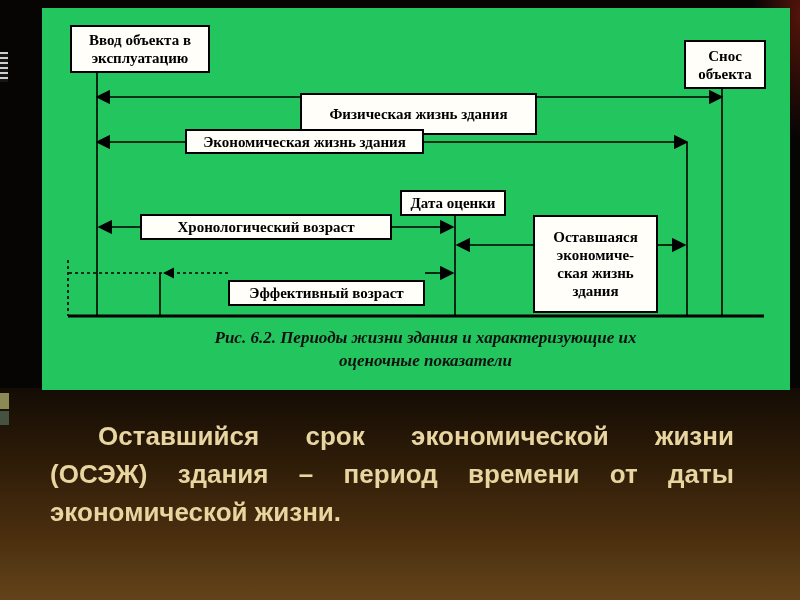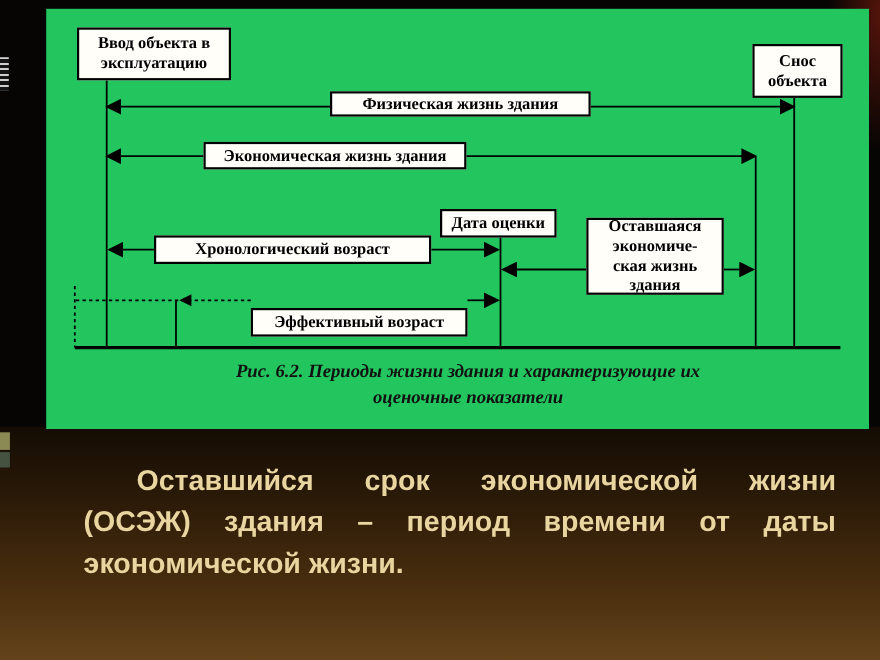--- a/index.html
+++ b/index.html
@@ -38,37 +38,37 @@
     display:flex; align-items:center; justify-content:center;
     text-align:center;
     font-family:"Liberation Serif", serif;
     font-weight:bold;
     font-size:15px; line-height:1.2;
     color:#000;
     white-space:pre-line;
   }
   .box-commissioning { left:28px; top:17px;  width:140px; height:48px; }
   .box-demolition    { left:642px; top:16px; width:82px;  height:49px;margin-top:16px; }
-  .box-physical      { left:258px; top:75px; width:237px; height:23px; }
+  .box-physical      { left:258px; top:85px; width:237px; height:42px; }
   .box-economic      { left:143px; top:121px; width:239px; height:25px; }
   .box-valuation     { left:358px; top:182px; width:106px; height:26px; }
   .box-chrono        { left:98px;  top:206px; width:252px; height:26px; }
   .box-effective     { left:186px; top:252px; width:197px; height:26px;margin-top:20px; }
-  .box-remaining     { left:491px; top:190px; width:125px; height:70px; }
+  .box-remaining     { left:491px; top:207px; width:125px; height:98px; }
 
   .caption {
     position:absolute; left:0; top:318px; width:100%;
     text-align:center;
     font-family:"Liberation Serif", serif;
     font-weight:bold; font-style:italic;
     font-size:17px; line-height:23px; color:#111;padding-left:19px;
   }
 
   .body-text {
-    position:absolute; left:76px; top:417px; width:684px;
+    position:absolute; left:50px; top:417px; width:684px;
     color:#e8d5a0;
     font-family:"Liberation Sans", sans-serif;
     font-weight:bold;
     font-size:26px; line-height:38px;
   }
   .bline { text-align:justify; text-align-last:justify; }
   .bline.first { text-indent:48px; }
   .bline.last { text-align-last:left; }
 </style>
 </head>

